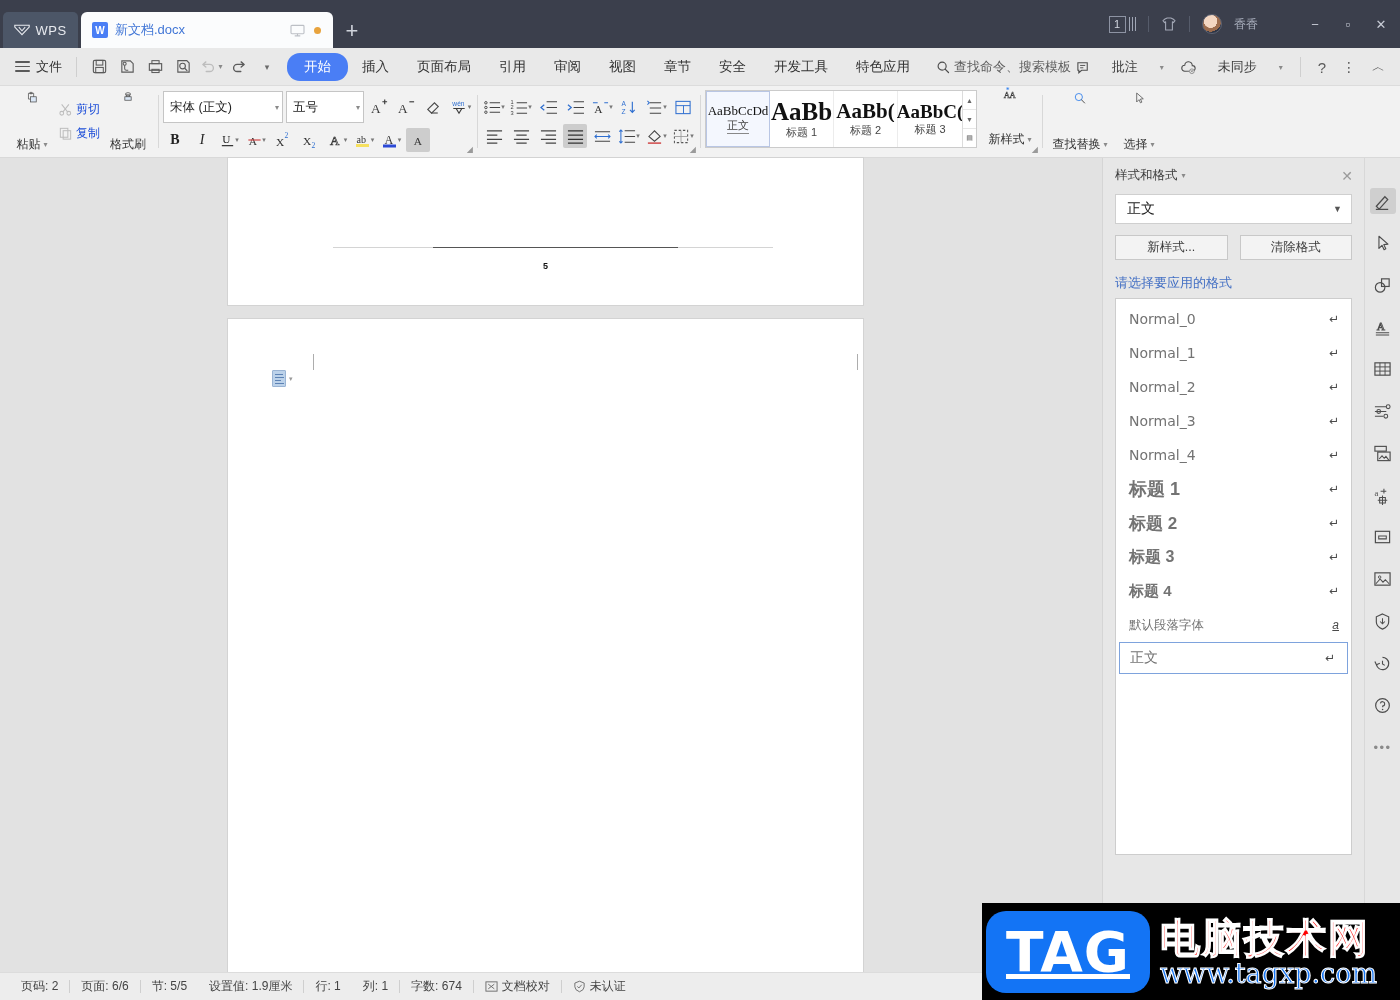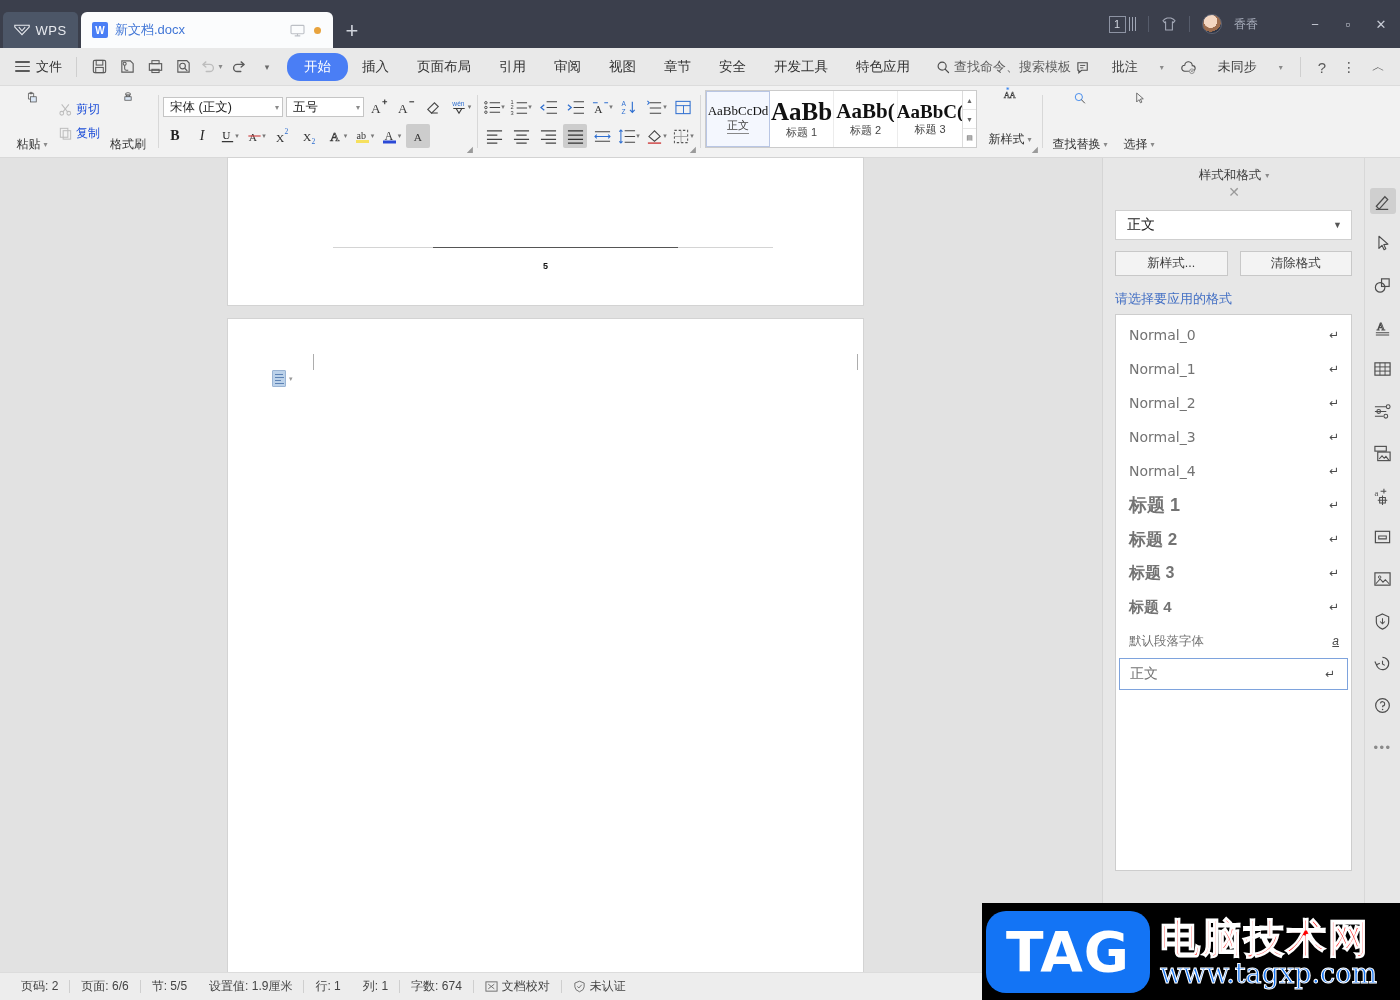--- a/index.html
+++ b/index.html
@@ -105,21 +105,21 @@
   .bigbtn {
     width: 46px; display: flex; flex-direction: column; align-items: center; justify-content: center;
     gap: 2px; height: 62px;
   }
   .bigbtn .lbl { font-size: 12px; color: #333; display: flex; align-items: center; gap: 2px; margin-top: 28px; }
   .smallcol { display: flex; flex-direction: column; justify-content: center; gap: 3px; height: 62px; }
   .smallrow { display: flex; align-items: center; gap: 3px; }
   .smallbtn { display: flex; align-items: center; gap: 3px; font-size: 12px; color: #333; padding: 2px 3px; }
   .smallbtn.dim { color: #1d4ed8; }
   .fontsel {
-    height: 20px; border: 1px solid #c5c5c5; background: #fff; display: flex; align-items: center;
+    height: 32px; border: 1px solid #c5c5c5; background: #fff; display: flex; align-items: center;
     padding: 0 3px 0 6px; font-size: 12.5px; color: #222; justify-content: space-between;
   }
   .icobtn {
     width: 24px; height: 24px; display: flex; align-items: center; justify-content: center;
     position: relative;
   }
   .icobtn.sel { background: #cdcdcd; border-radius: 2px; }
   .icoarrow { font-size: 7px; color: #787878; margin-left: -1px; }
   .stylegal {
     display: flex; align-items: stretch; border: 1px solid #cbcbcb; background: #fff; height: 58px; margin-top: 4px;
@@ -171,21 +171,21 @@
     position: absolute; left: 2px; top: 600px; width: 10px; height: 100px;
     background: #f4f4f4; border: 1px solid #a8a8a8; border-radius: 5px;
   }
   .miniruler { position: absolute; left: 2px; top: 4px; width: 11px; height: 44px; }
 
   
   .taskpane {
     position: absolute; right: 36px; top: 158px; width: 262px; height: 814px;
     background: #e7e7e7; border-left: 1px solid #d5d5d5;
   }
-  .tp-head { display: flex; align-items: center; justify-content: space-between; padding: 9px 11px 5px 12px; flex-direction: column; }
+  .tp-head { display: flex; align-items: center; justify-content: space-between; padding: 9px 11px 5px 12px; }
   .tp-title { font-size: 12.5px; color: #3d3d3d; display: flex; align-items: center; gap: 3px; }
   .tp-close { font-size: 14px; color: #9a9a9a; }
   .tp-select {
     margin: 5px 12px 0 12px; height: 30px; background: #fff; border: 1px solid #cfcfcf;
     display: flex; align-items: center; justify-content: space-between; padding: 0 9px 0 11px;
     font-size: 14px; color: #1b1b1b;
   }
   .tp-btnrow { display: flex; gap: 12px; margin: 11px 12px 0 12px; }
   .tp-btn {
     flex: 1; height: 25px; background: #f3f3f3; border: 1px solid #c8c8c8;
@@ -235,20 +235,21 @@
   
   .watermark {
     position: absolute; left: 982px; top: 903px; width: 418px; height: 97px;
     background: #000; display: flex; align-items: center; gap: 10px; padding-left: 4px;
   }
   .wm-tag {
     width: 164px; height: 82px; background: #1374f5; border-radius: 20px;
     display: flex; align-items: center; justify-content: center;
     color: #fff; font-size: 55px; font-weight: bold; letter-spacing: 1px;
     font-family: "DejaVu Sans", sans-serif;
+    text-decoration: underline;
   }
   .wm-txt { display: flex; flex-direction: column; justify-content: center; gap: 1px; }
   .wm-cn {
     font-size: 40px; font-weight: bold; color: #ff0000;
     -webkit-text-stroke: 1.3px #ffffff; letter-spacing: 2px;
     font-family: "DejaVu Sans", sans-serif; line-height: 1.05;
   }
   .wm-url {
     font-size: 27px; color: #1374f5; -webkit-text-stroke: 1px #ffffff;
     font-family: "DejaVu Serif", serif; line-height: 1;

